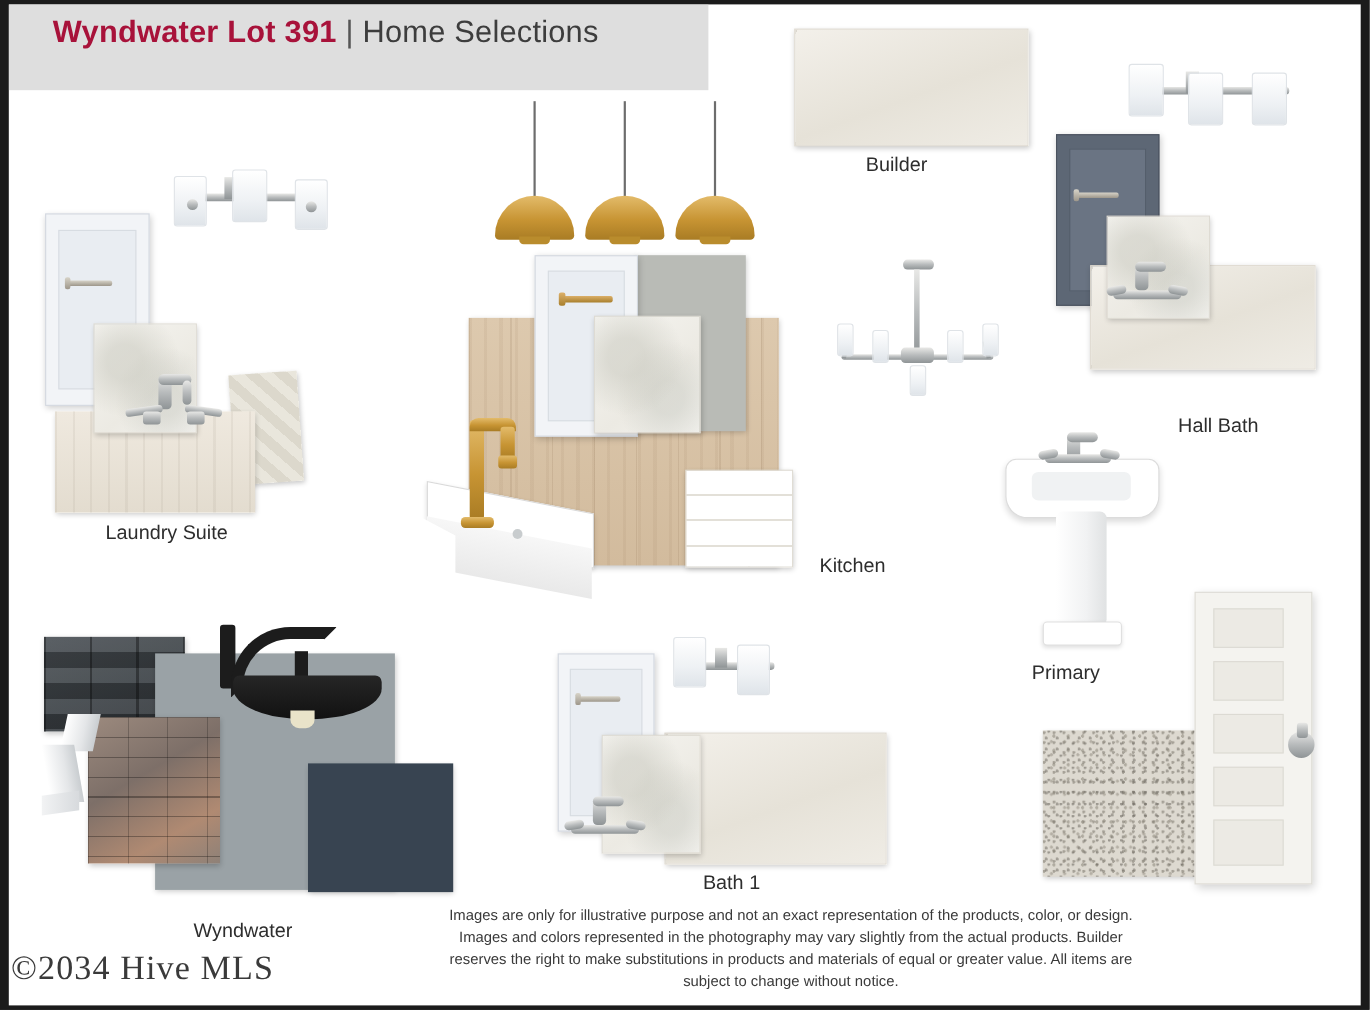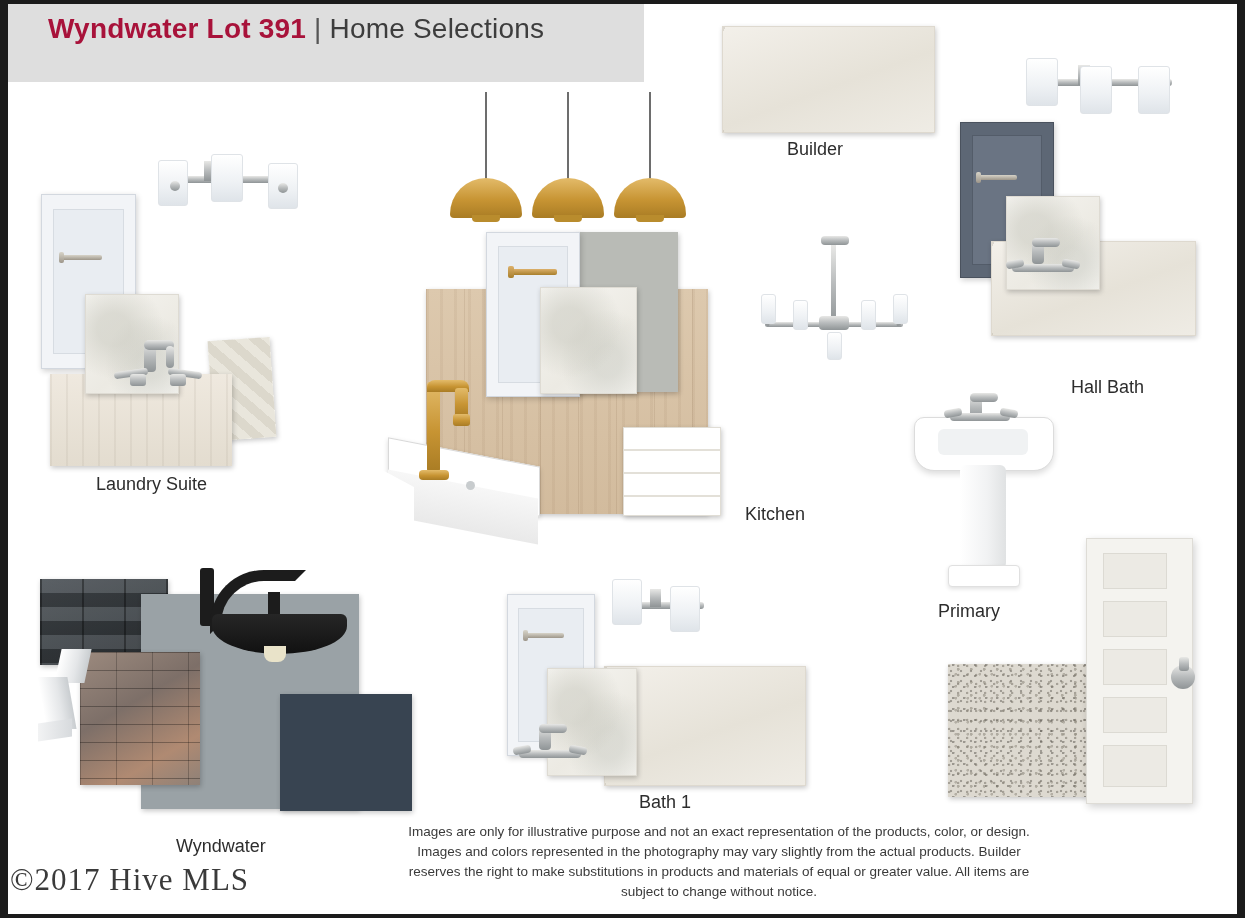--- a/index.html
+++ b/index.html
@@ -400,14 +400,14 @@
       <div class="sw" style="left:68px;top:38px;width:12px;height:26px;background:#1c1c1c;"></div>
       <div class="sw" style="left:12px;top:60px;width:135px;height:40px;background:linear-gradient(180deg,#262626,#111111);border-radius:6px 6px 50% 50%/6px 6px 70% 70%;"></div>
       <div class="sw" style="left:64px;top:92px;width:22px;height:16px;background:#e9e3c9;border-radius:0 0 8px 8px;"></div>
     </div>
     <div class="label" style="left:168px;top:832px;">Wyndwater</div>
   </div>
 
   <div class="footer-note">Images are only for illustrative purpose and not an exact representation of the products, color, or design. Images and colors represented in the photography may vary slightly from the actual products. Builder reserves the right to make substitutions in products and materials of equal or greater value. All items are subject to change without notice.</div>
 </div>
 
-<div class="watermark">©2017 Hive MLS</div>
+<div class="watermark">©2034 Hive MLS</div>
 
 </div>
 </body></html>

